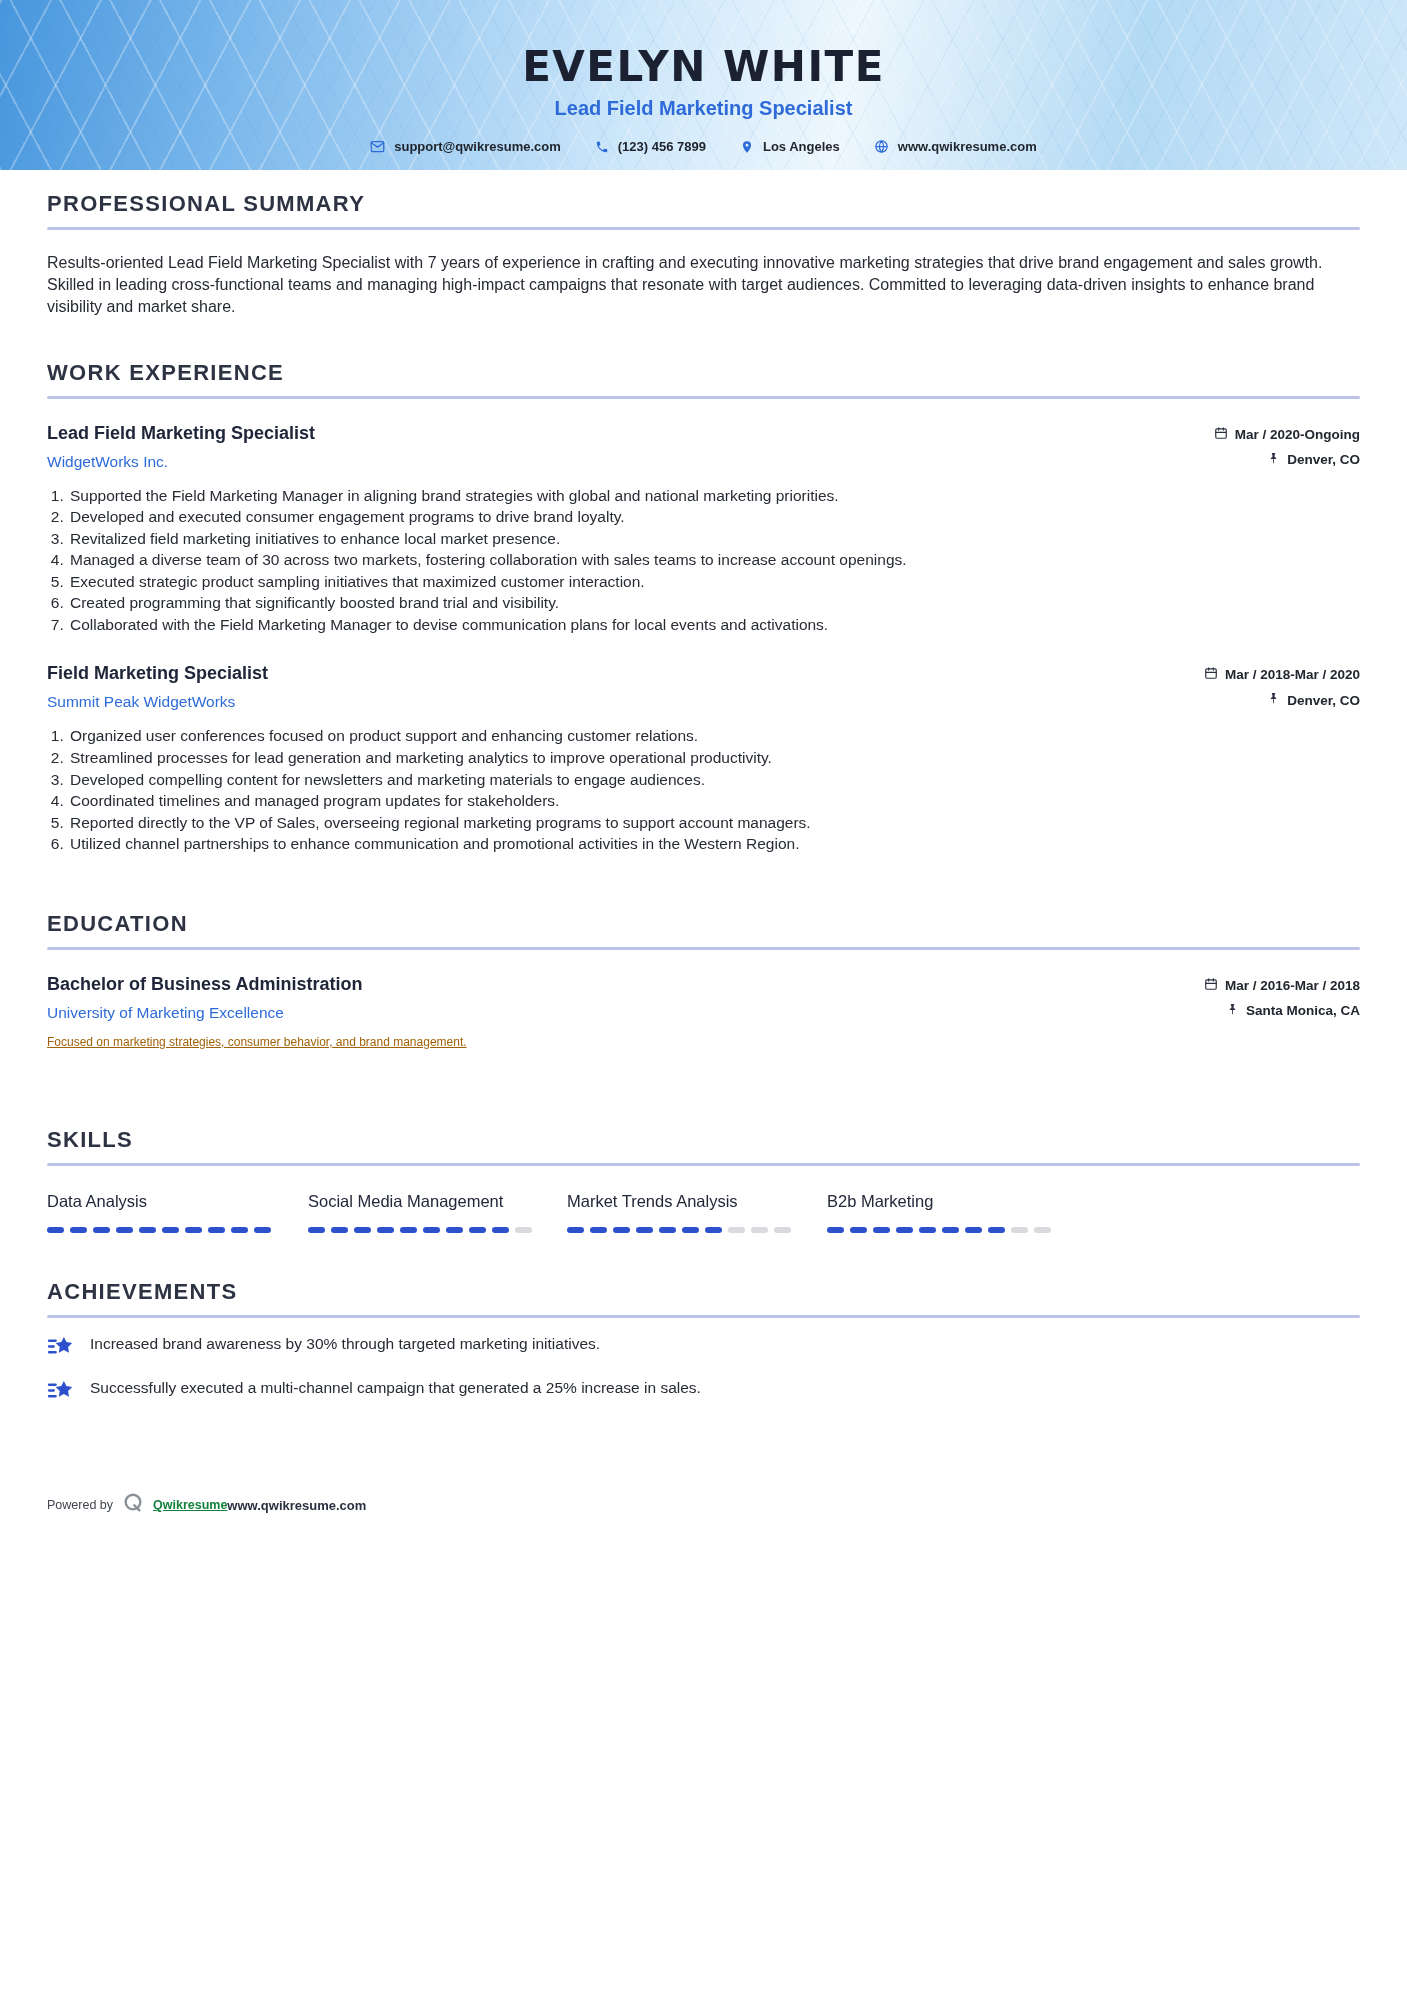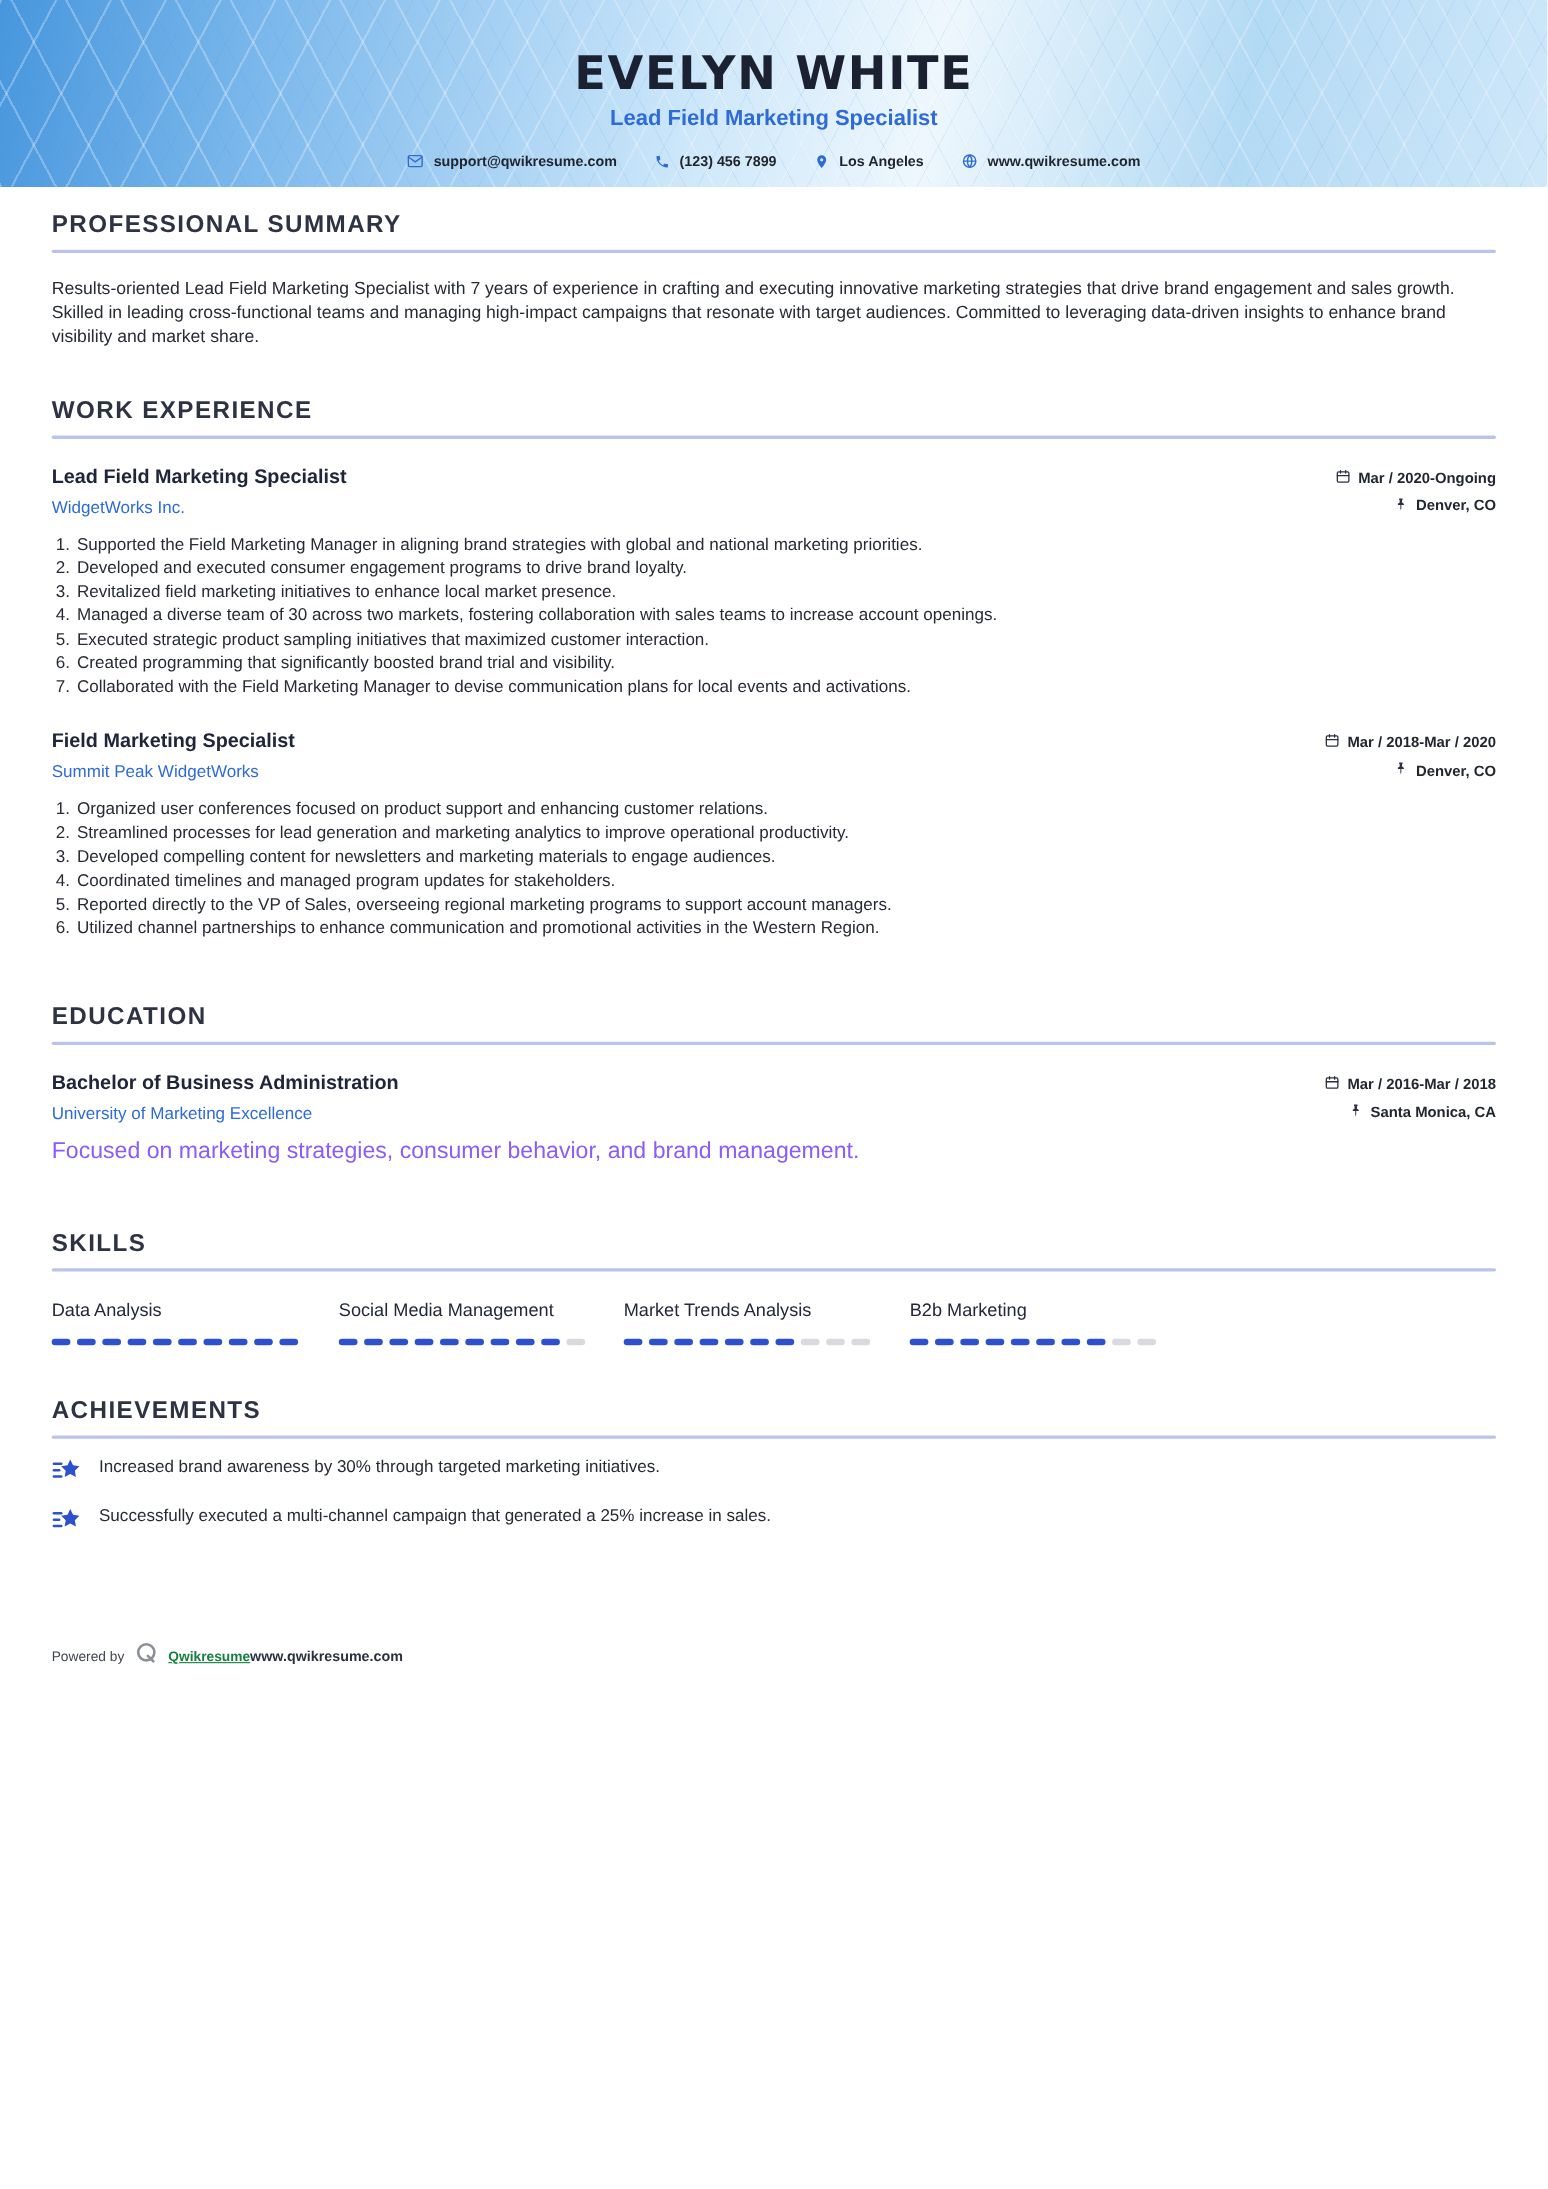--- a/index.html
+++ b/index.html
@@ -40,38 +40,38 @@
   
   .content { padding:0 47px; }
   .section-heading {
     text-align:left; font-size:22px; font-weight:700; letter-spacing:1.3px; color:#2d3343;
   }
   .divider { height:3px; background:var(--divider,#bcc3ea); margin-top:10px; border-radius:2px; }
 
   .mt-summary { margin-top:21px; }
   .mt-work    { margin-top:42px; }
   .mt-edu     { margin-top:56px; }
-  .mt-skills  { margin-top:58px; }
+  .mt-skills  { margin-top:78px; }
   .mt-achv    { margin-top:46px; }
 
   .summary-text { margin-top:22px; font-size:16px; line-height:1.37; color:#272b33; }
 
   
   .job { margin-top:24px; }
   .job + .job { margin-top:28px; }
   .job-head { display:flex; justify-content:space-between; align-items:flex-start; }
   .job-title { font-size:18px; font-weight:700; color:#20263a; }
   .company-link { display:inline-block; margin-top:9px; font-size:15.5px; color:var(--accent,#2e6bd8); text-decoration:none; cursor:pointer; }
   .job-meta { display:flex; flex-direction:column; align-items:flex-end; gap:9px; padding-top:3px;justify-content:flex-end; }
   .meta-line { display:inline-flex; align-items:center; gap:7px; font-size:13.5px; font-weight:700; color:#21262f; }
   .bullets { margin-top:14px; padding-left:21px; }
   .bullets li { font-size:15.5px; line-height:1.39; color:#272b33; padding-left:2px; }
 
   
-  .edu-desc { margin-top:13px; font-size:21px; color:#8b5cf6; }
+  .edu-desc { margin-top:13px; font-size:12px; color:#a16207;text-decoration:underline; }
 
   
   .skills-grid { margin-top:26px; display:grid; grid-template-columns:261px 259px 260px 1fr; }
   .skill-name { font-size:16.5px; color:#23283a; }
   .skill-bar { margin-top:16px; display:flex; gap:6px; }
   .seg { width:17px; height:6px; border-radius:3px; flex:none; }
   .seg-on  { background:var(--skill-filled,#2d51cc); }
   .seg-off { background:var(--skill-empty,#d8dadd); }
 
   

